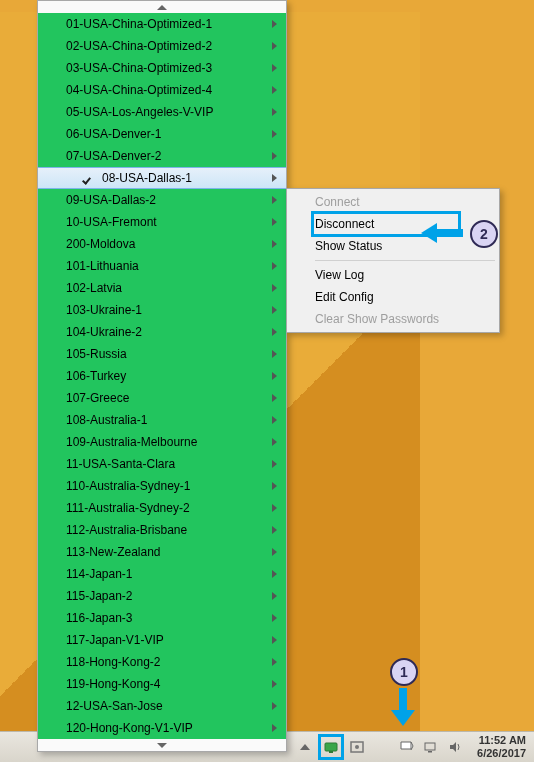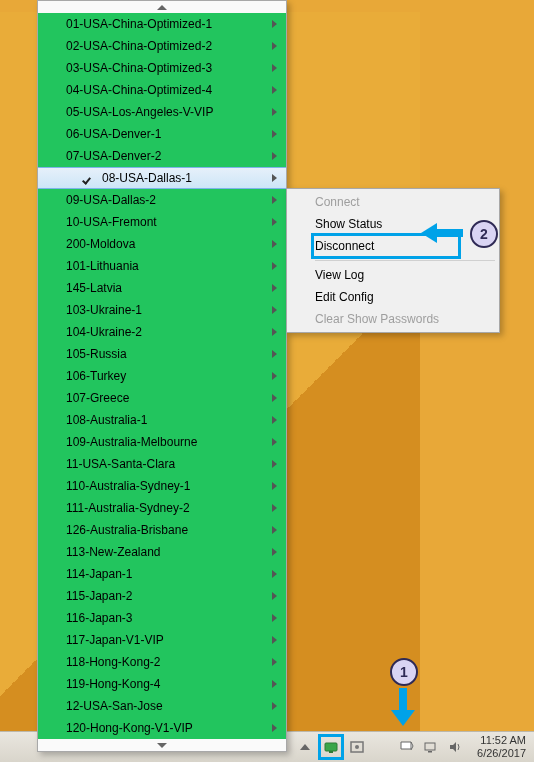--- a/index.html
+++ b/index.html
@@ -180,20 +180,21 @@
     align-items: center;
     z-index: 5;
   }
   .tray {
     margin-left: auto;
     display: flex;
     align-items: center;
     gap: 8px;
     padding: 0 8px;
     height: 100%;
+    font-weight: bold;
   }
   .tray-caret {
     width: 0; height: 0;
     border-left: 5px solid transparent;
     border-right: 5px solid transparent;
     border-bottom: 6px solid #666;
   }
   .tray-icon {
     width: 16px; height: 16px;
     display: flex; align-items: center; justify-content: center;
@@ -309,21 +310,21 @@
       </div>
       <div class="menu-row">
         <span class="gutter"></span>
         <span class="label">101-Lithuania</span>
         <span class="sub">
           <span class="sub-caret"></span>
         </span>
       </div>
       <div class="menu-row">
         <span class="gutter"></span>
-        <span class="label">145-Latvia</span>
+        <span class="label">102-Latvia</span>
         <span class="sub">
           <span class="sub-caret"></span>
         </span>
       </div>
       <div class="menu-row">
         <span class="gutter"></span>
         <span class="label">103-Ukraine-1</span>
         <span class="sub">
           <span class="sub-caret"></span>
         </span>
@@ -386,21 +387,21 @@
       </div>
       <div class="menu-row">
         <span class="gutter"></span>
         <span class="label">111-Australia-Sydney-2</span>
         <span class="sub">
           <span class="sub-caret"></span>
         </span>
       </div>
       <div class="menu-row">
         <span class="gutter"></span>
-        <span class="label">126-Australia-Brisbane</span>
+        <span class="label">112-Australia-Brisbane</span>
         <span class="sub">
           <span class="sub-caret"></span>
         </span>
       </div>
       <div class="menu-row">
         <span class="gutter"></span>
         <span class="label">113-New-Zealand</span>
         <span class="sub">
           <span class="sub-caret"></span>
         </span>
@@ -464,25 +465,25 @@
     </div>
   <div class="menu-scroll">
       <div class="arrow-down"></div>
     </div>
 </div>
 
 <div class="menu-sub" id="submenu-items">
     <div class="sub-row disabled">
       <span>Connect</span>
     </div>
+    <div class="sub-row highlight-box">
+      <span>Disconnect</span>
+    </div>
     <div class="sub-row">
       <span>Show Status</span>
-    </div>
-    <div class="sub-row highlight-box">
-      <span>Disconnect</span>
     </div>
     <div class="sub-sep"></div>
     <div class="sub-row">
       <span>View Log</span>
     </div>
     <div class="sub-row">
       <span>Edit Config</span>
     </div>
     <div class="sub-row disabled">
       <span>Clear Show Passwords</span>

